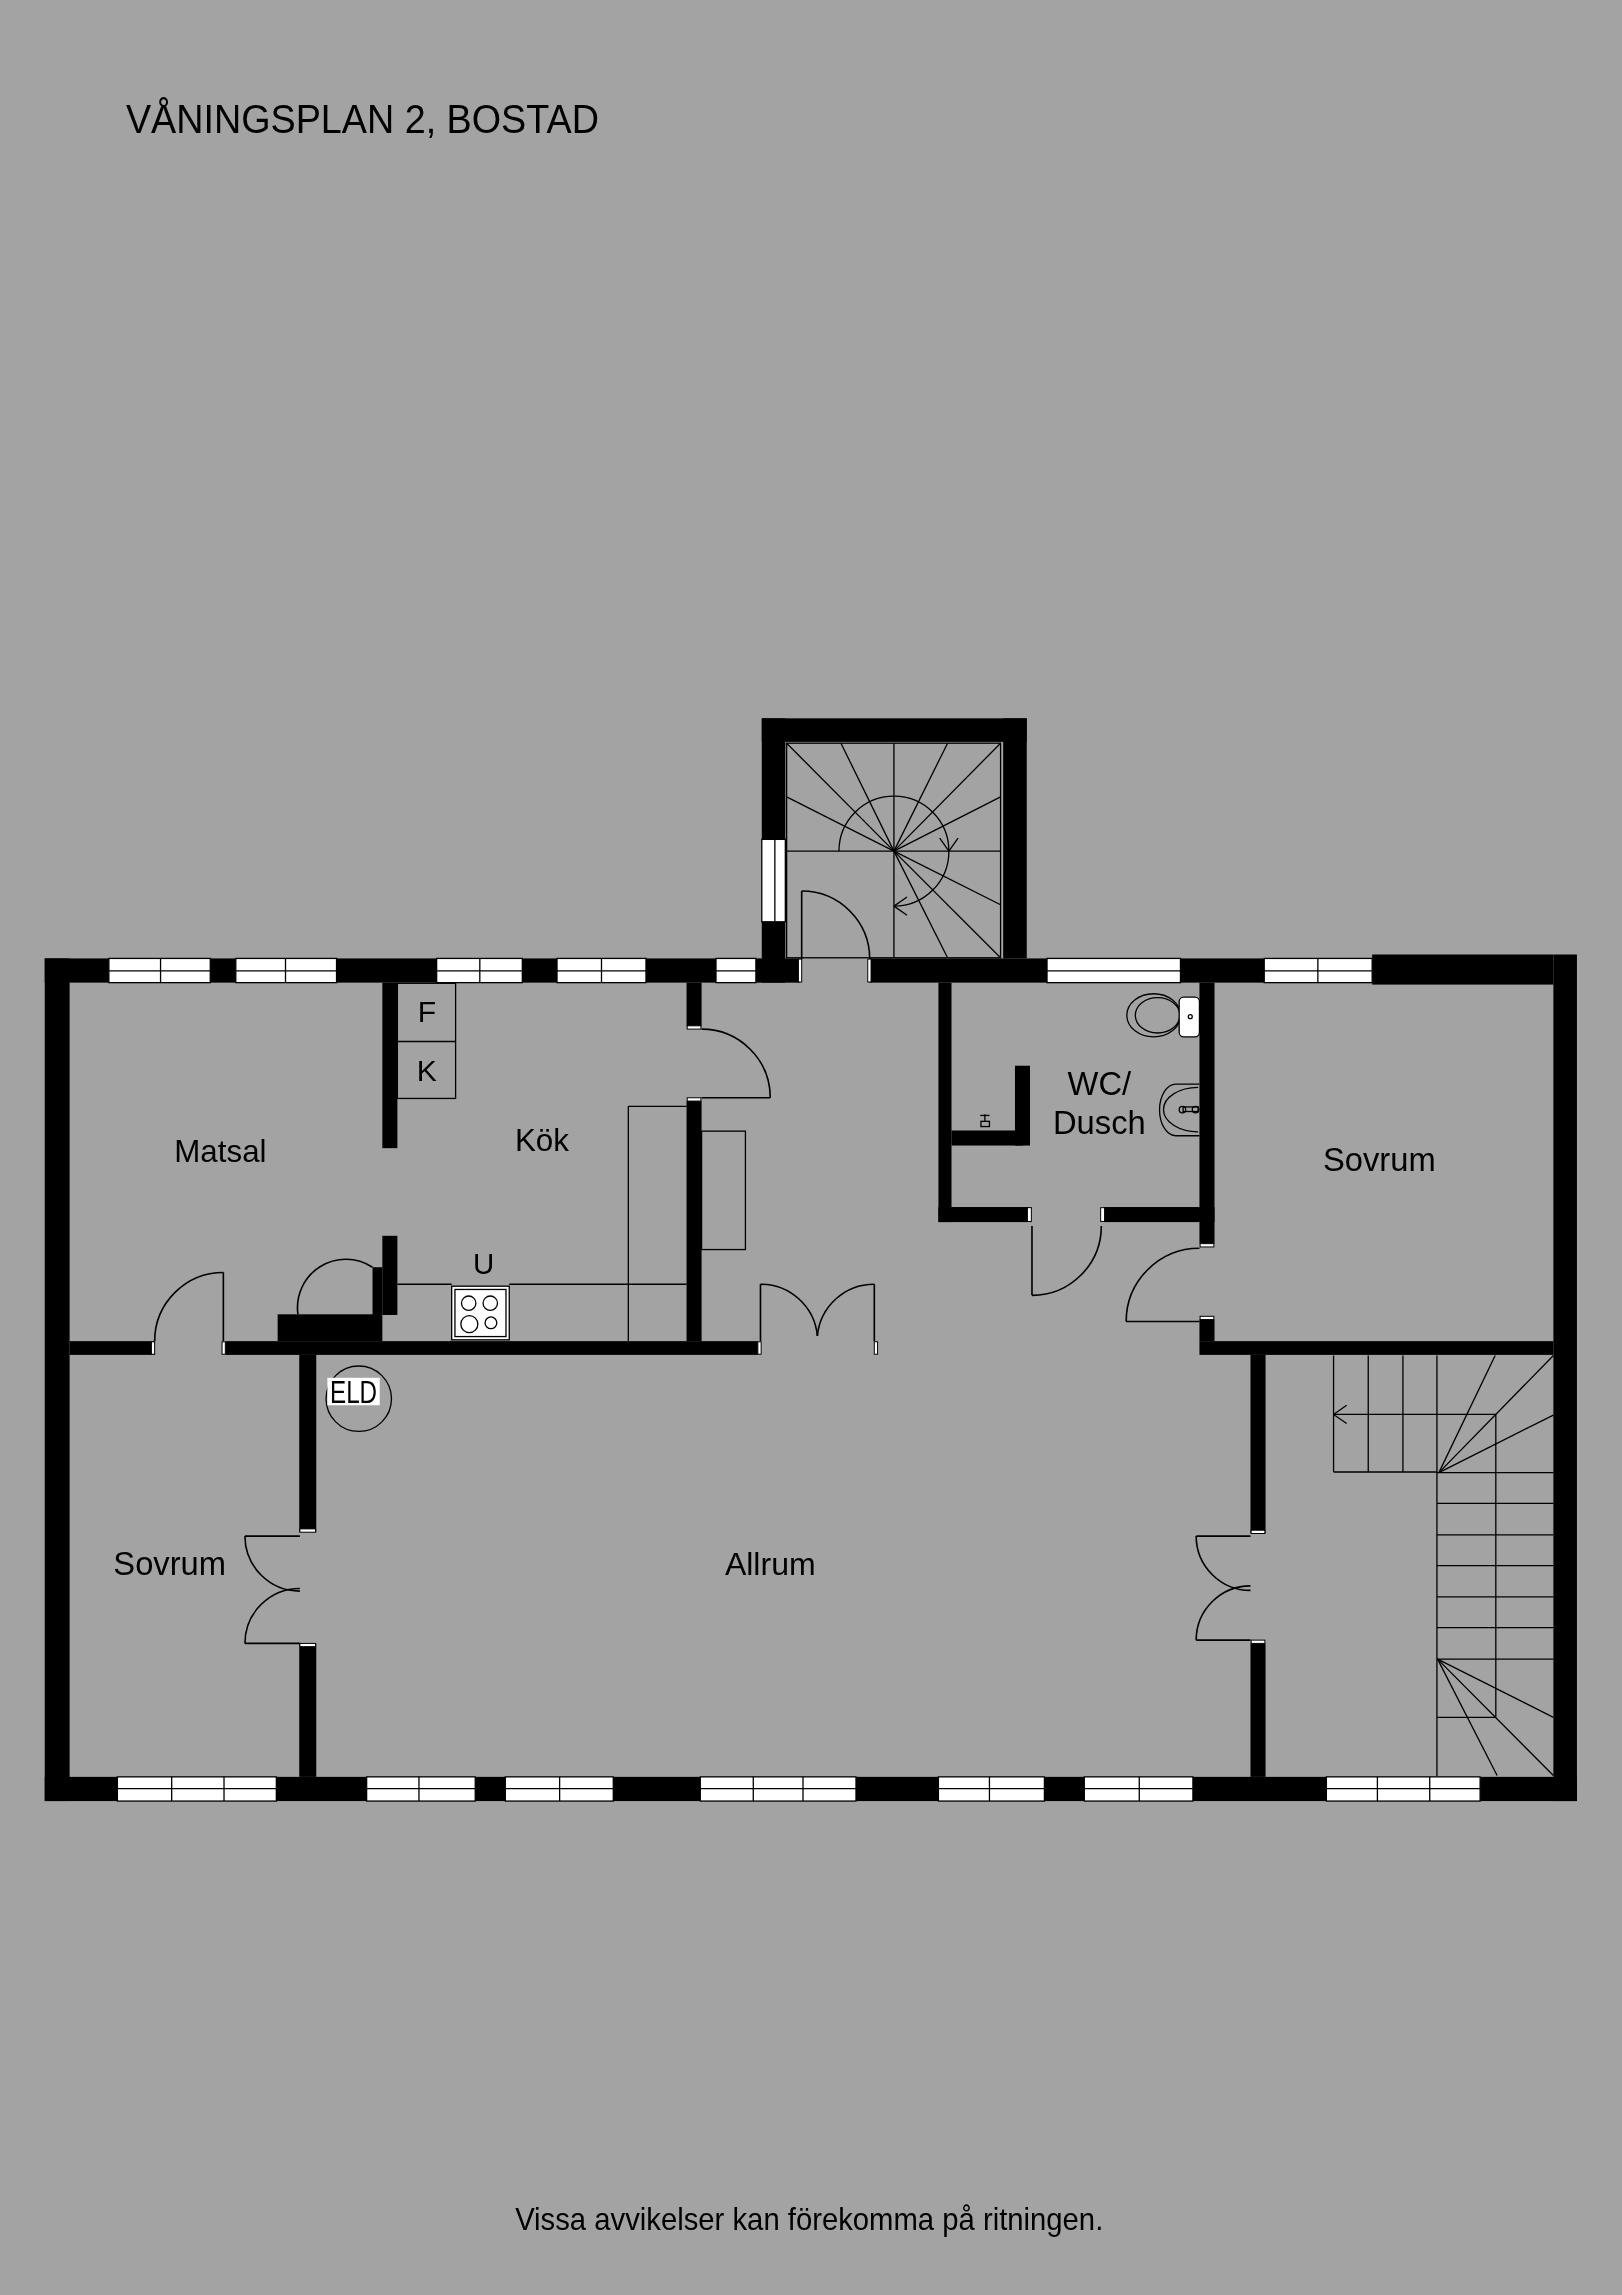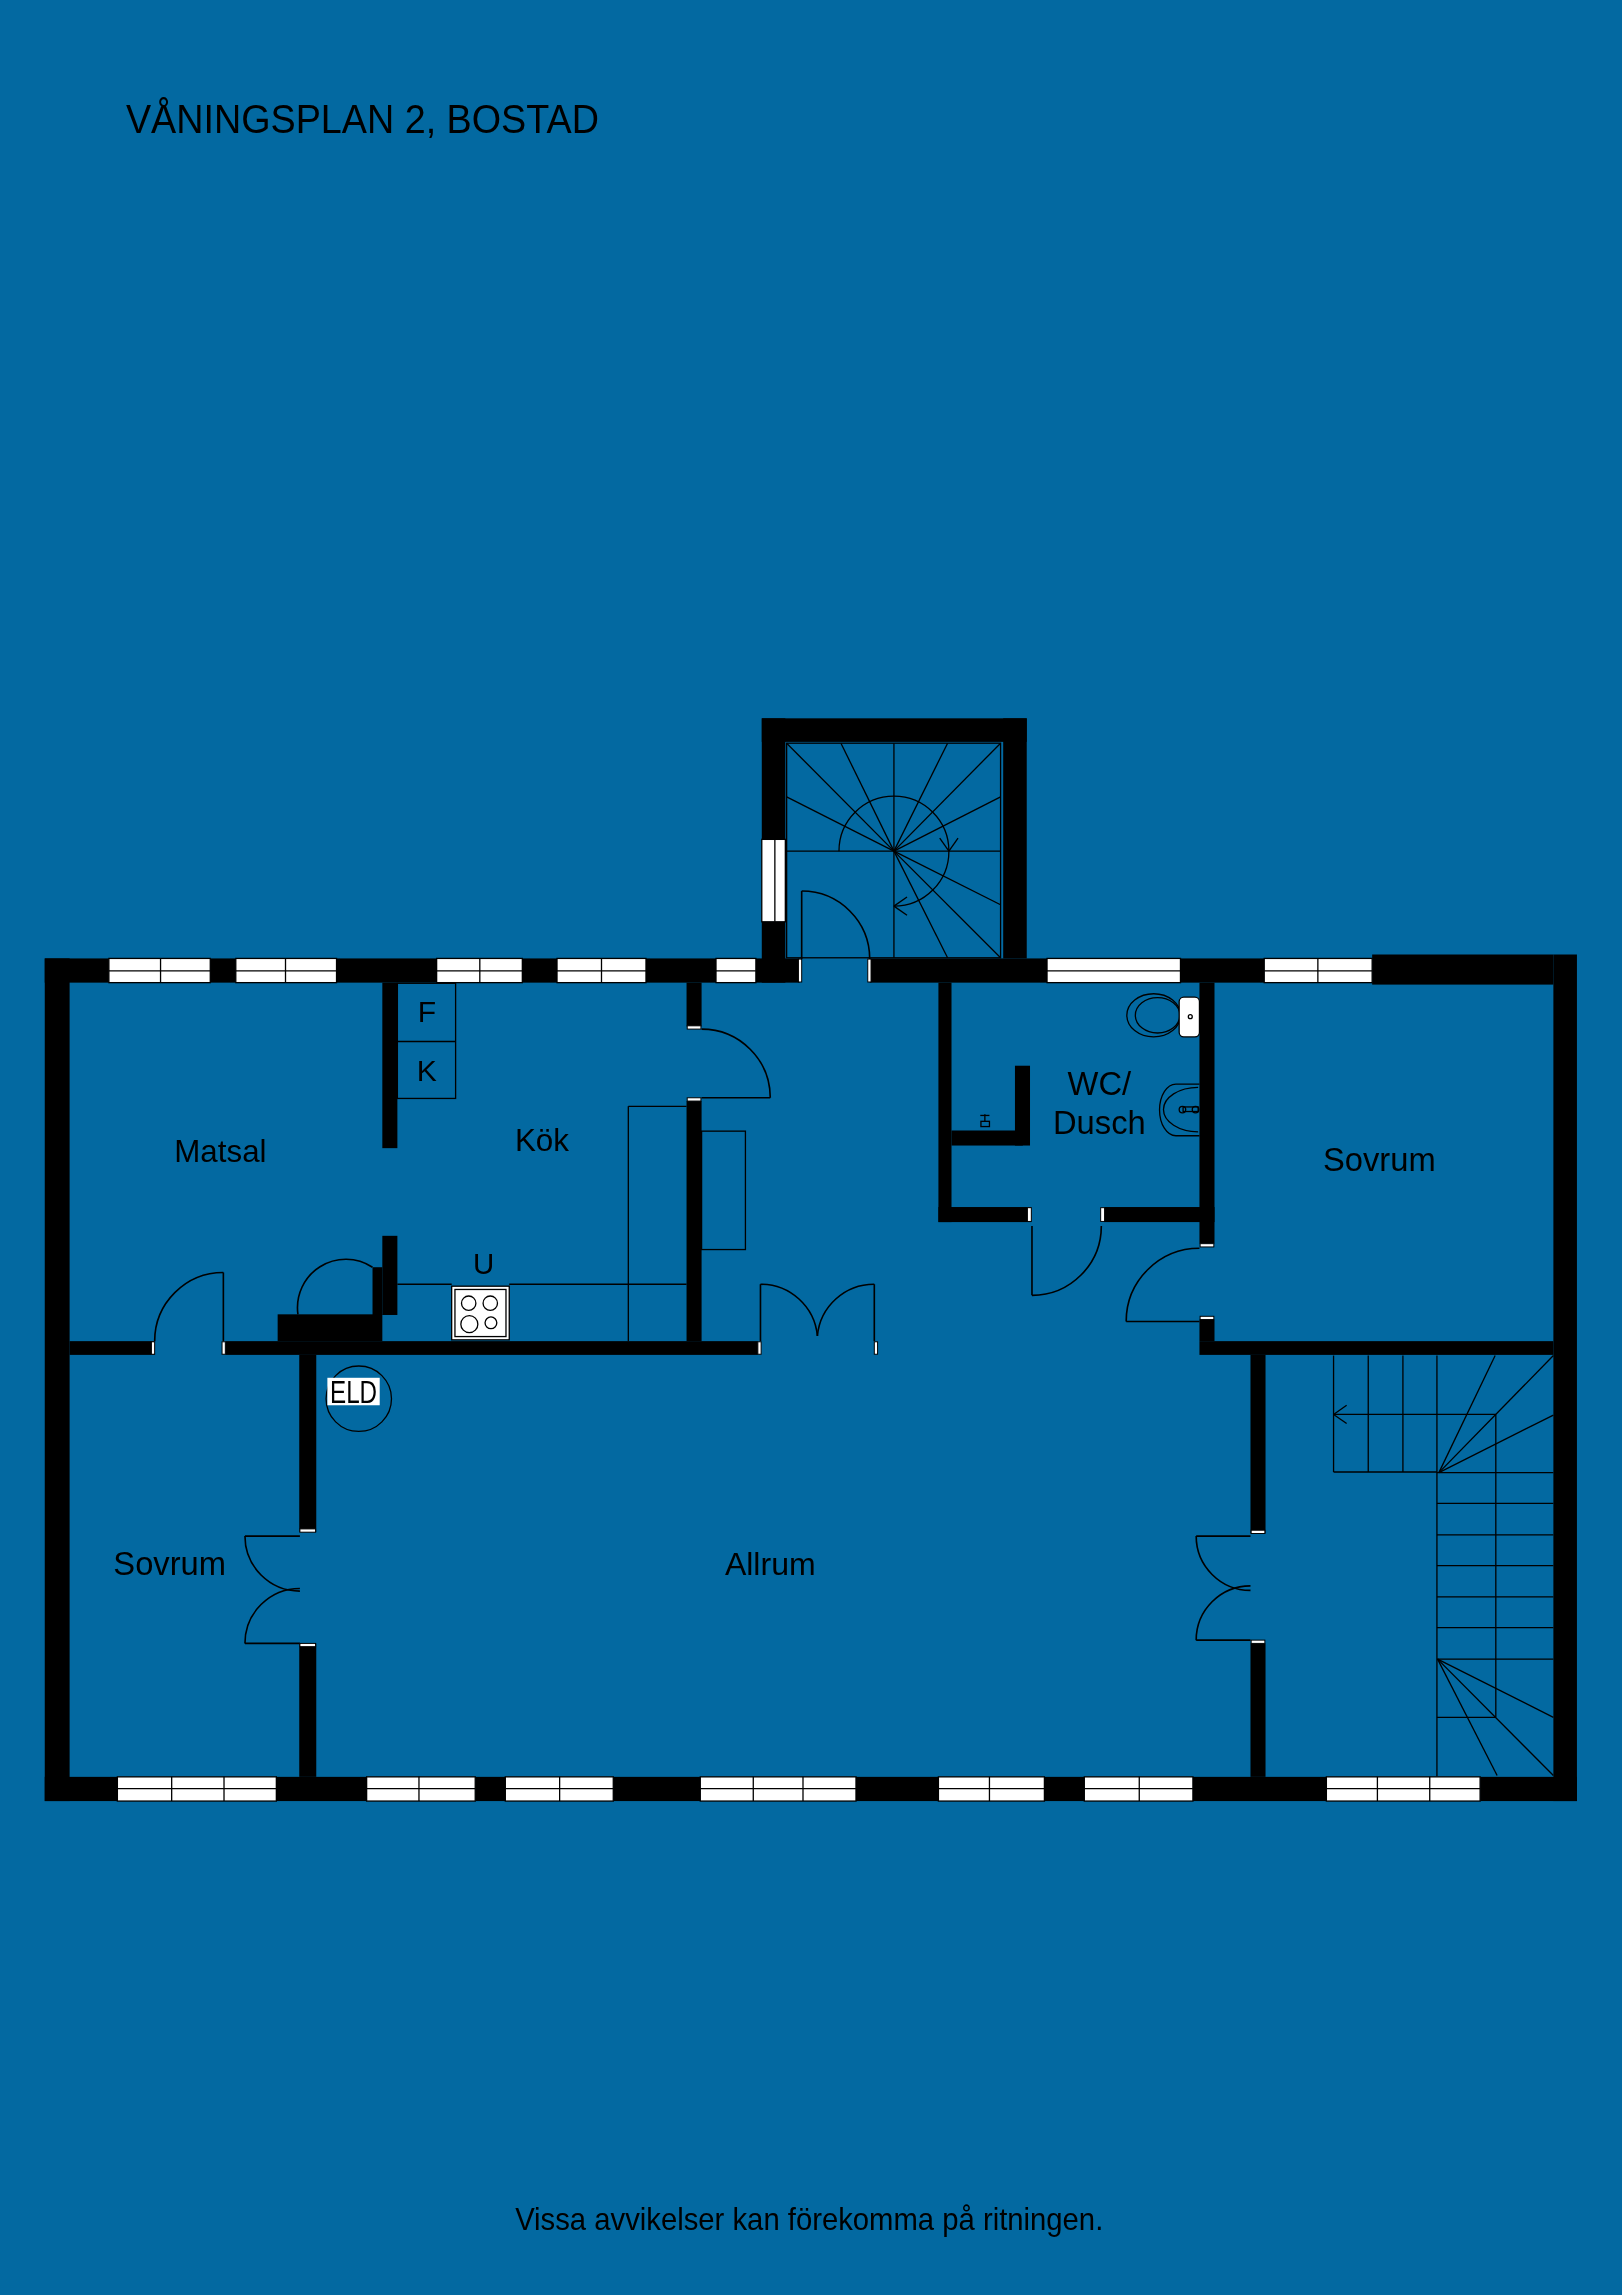--- a/index.html
+++ b/index.html
@@ -1,16 +1,16 @@
 <!DOCTYPE html>
 <html style="font-size:10.5px"><head>
 <meta charset="utf-8">
 <style>
 html,body{margin:0;padding:0;background:#ffffff;}
-#page{position:relative;width:1623px;height:2295px;background:#0369a1;overflow:hidden;}
+#page{position:relative;width:1623px;height:2295px;background:#a3a3a3;overflow:hidden;}
 text{font-family:"Liberation Sans",sans-serif;fill:#000;}
 </style>
 </head>
 <body>
 <div id="page">
 <svg width="1623" height="2295" viewBox="0 0 2480 3508" xmlns="http://www.w3.org/2000/svg">
 
 <text x="192" y="204" font-size="63" textLength="723" lengthAdjust="spacingAndGlyphs">VÅNINGSPLAN 2, BOSTAD</text>
 
 <text x="787" y="3408" font-size="47" textLength="899" lengthAdjust="spacingAndGlyphs">Vissa avvikelser kan förekomma på ritningen.</text>

